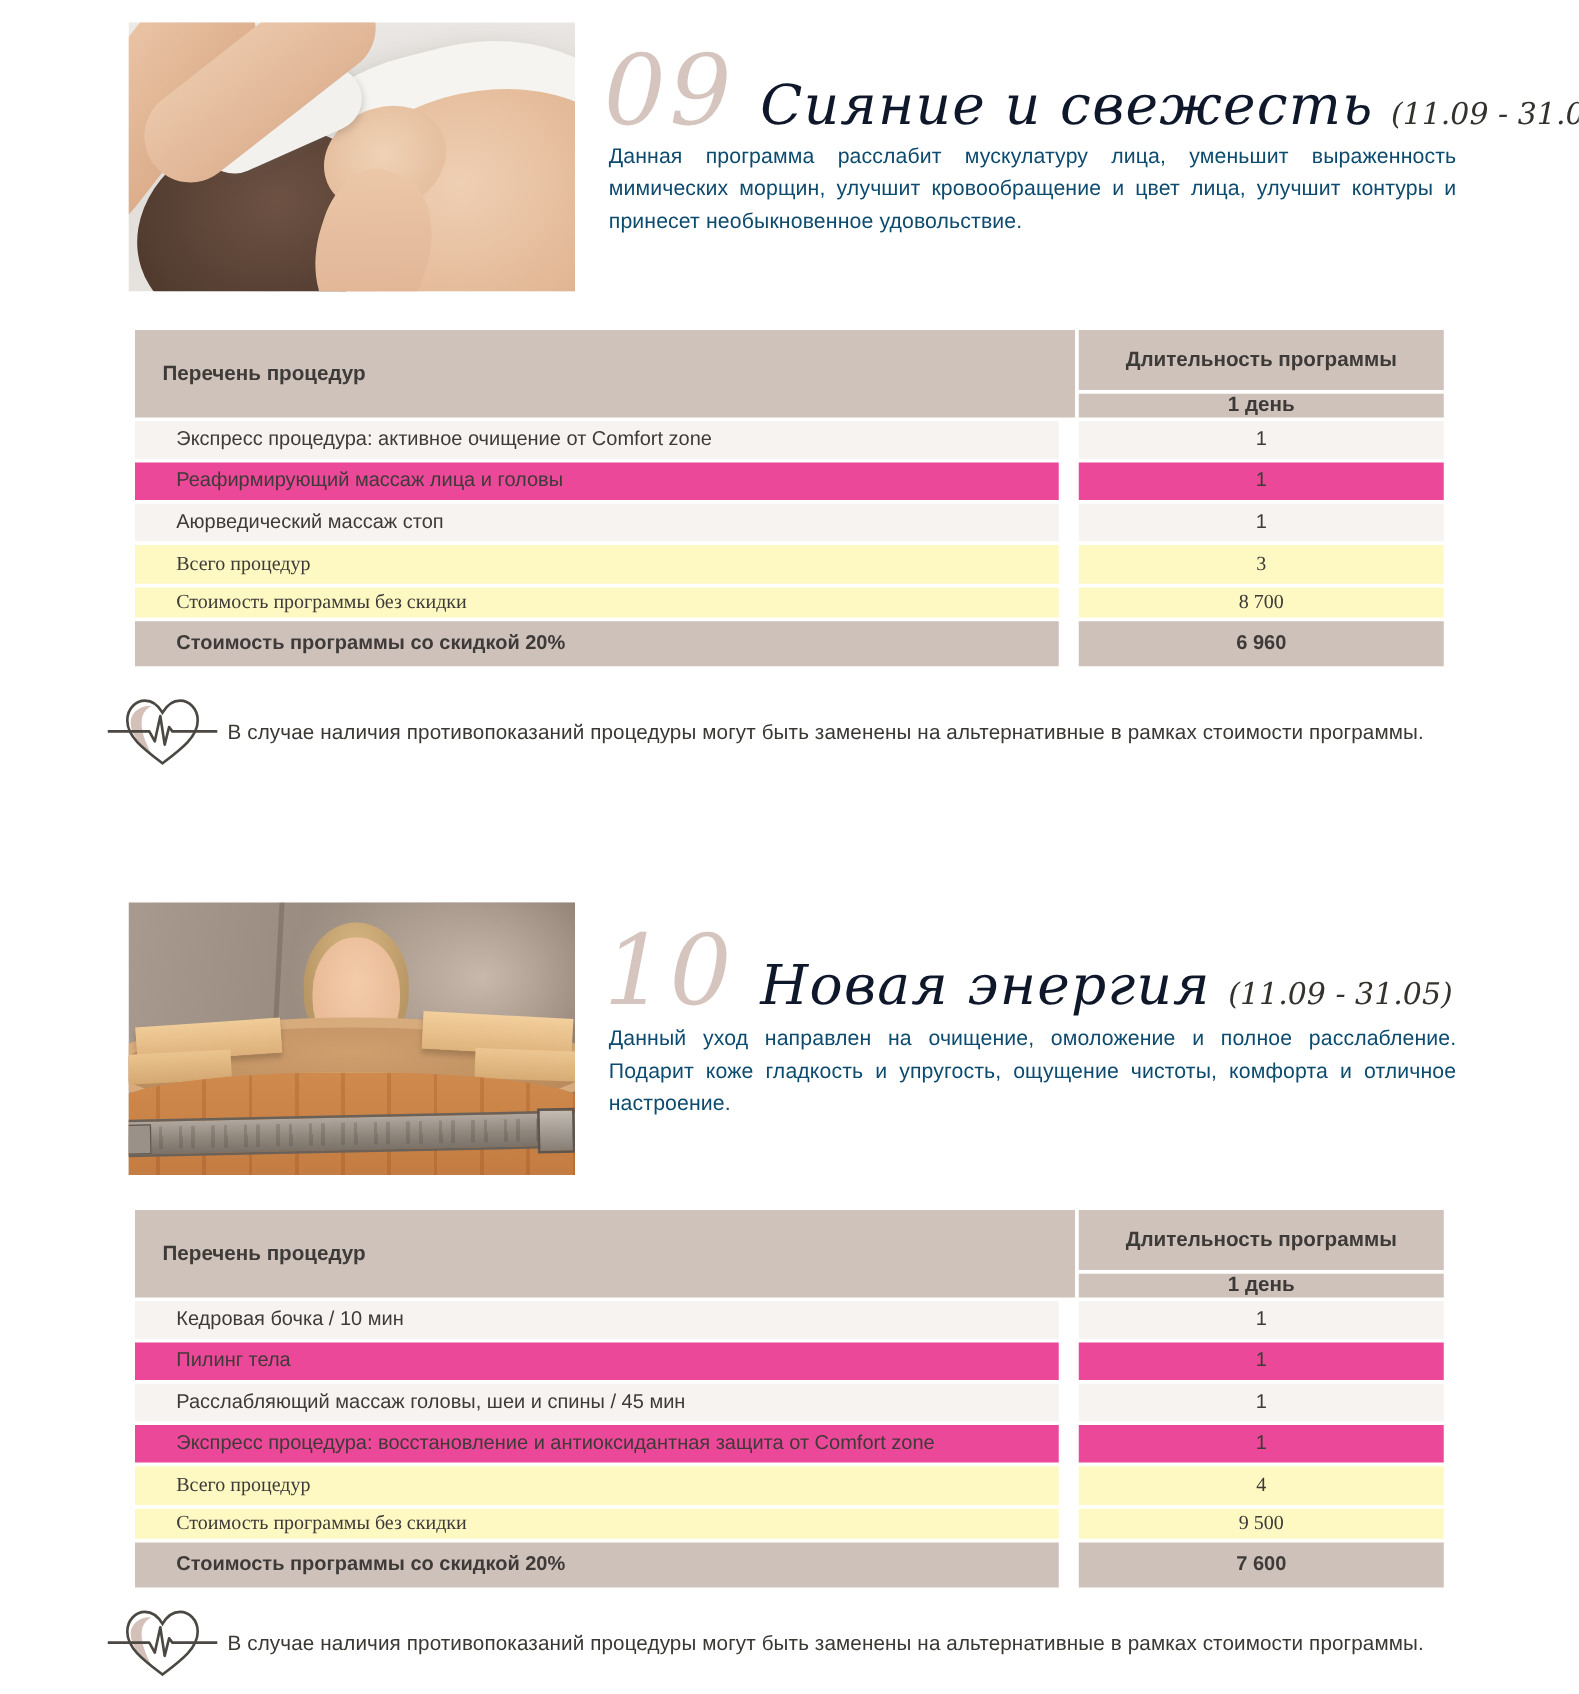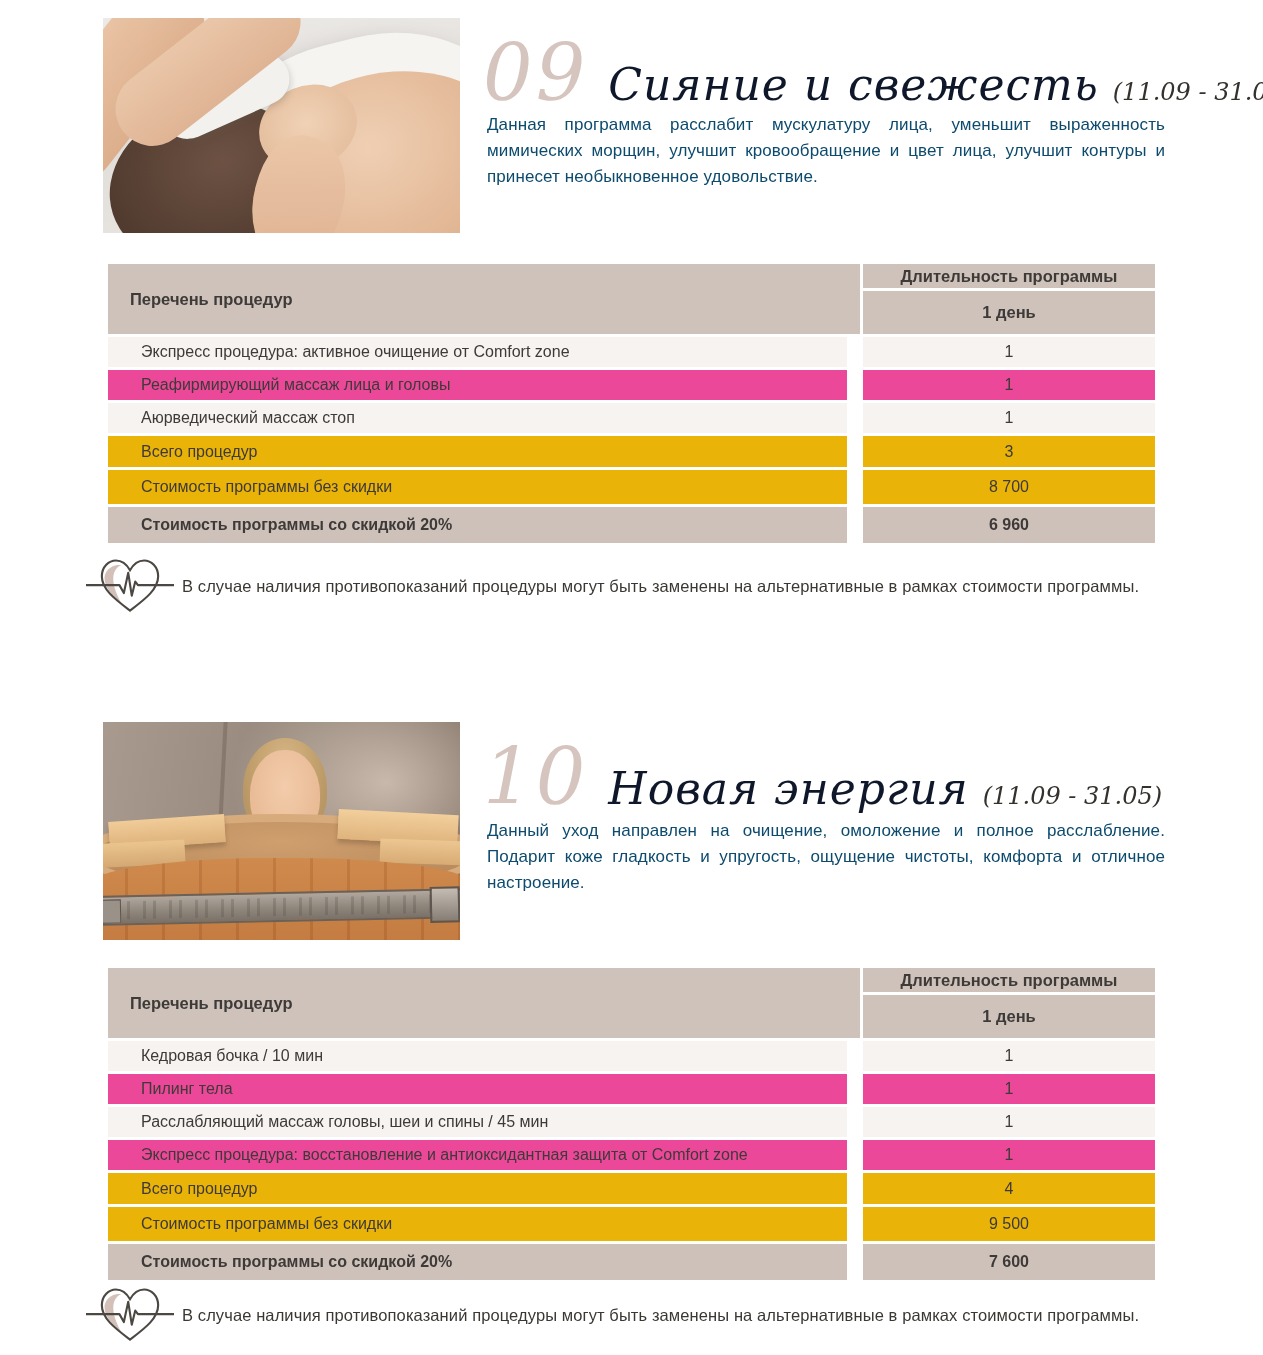--- a/index.html
+++ b/index.html
@@ -33,29 +33,29 @@
   .thead { display:flex; gap:3px; margin-bottom:3px; }
   .th-left {
     flex:1; background:#cec2bb; display:flex; align-items:center;
     padding-left:22px; font-weight:bold; height:70px; font-size:16.5px;
   }
   .th-right { width:292px; display:flex; flex-direction:column; gap:3px; }
   .th-top, .th-sub {
     background:#cec2bb; font-weight:bold; display:flex;
     align-items:center; justify-content:center; font-size:16.5px;
   }
-  .th-top { height:24px; } .th-sub { flex:1; }
+  .th-top { height:48px; } .th-sub { flex:1; }
   .t-row { display:flex; gap:16px; margin-bottom:3px; height:30px; }
   .t-row .lbl { flex:1; display:flex; align-items:center; padding-left:33px; }
   .t-row .val { width:292px; display:flex; align-items:center; justify-content:center; }
   .tone-a .lbl, .tone-a .val { background:#f6f3f1; }
   .tone-b .lbl, .tone-b .val { background:#ec4899; }
-  .tone-c .lbl, .tone-c .val { background:#eab308; }
+  .tone-c .lbl, .tone-c .val { background:#fef9c3;font-family:Liberation Serif, serif; }
   .tone-d .lbl, .tone-d .val { background:#cec1ba; }
-  .t-row.h31 { height:31px; } .t-row.h34 { height:34px; } .t-row.h36 { height:36px; }
+  .t-row.h31 { height:31px; } .t-row.h34 { height:24px; } .t-row.h36 { height:36px; }
   .t-row.bold { font-weight:bold; }
 
   
   .note { position:absolute; display:flex; align-items:center; }
   .note-text { font-size:16.5px; color:#3b3834; margin-left:8px; letter-spacing:0.1px; }
 
   
   .photo { position:absolute; overflow:hidden; }
   .photo1 { left:103px; top:18px; width:357px; height:215px;
     background:linear-gradient(175deg,#eceae7 0%,#e0dcd8 45%,#e8e4e0 100%); }

